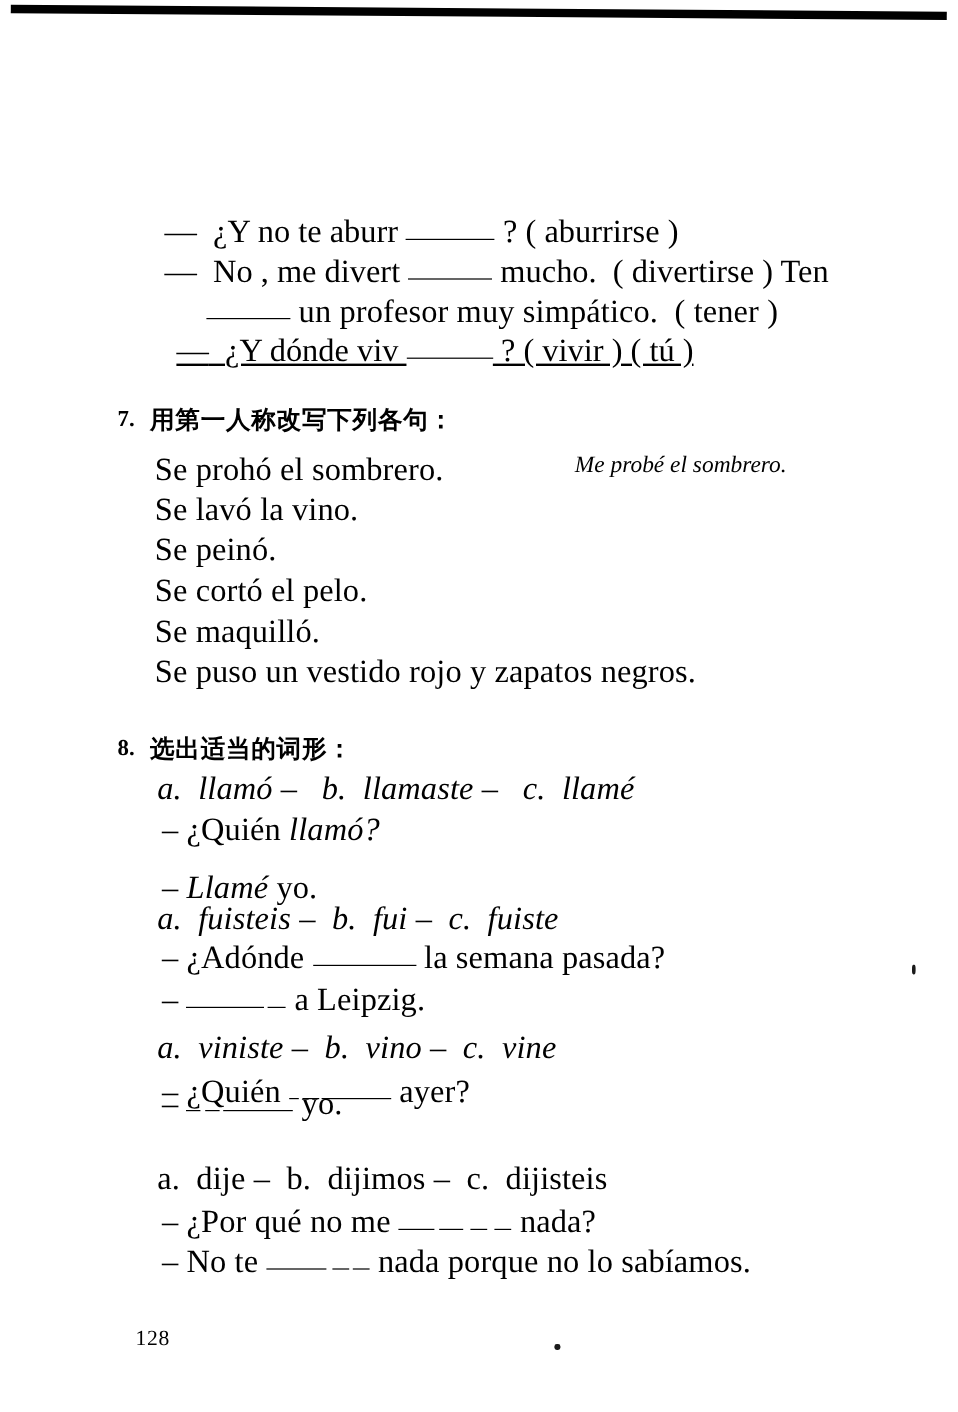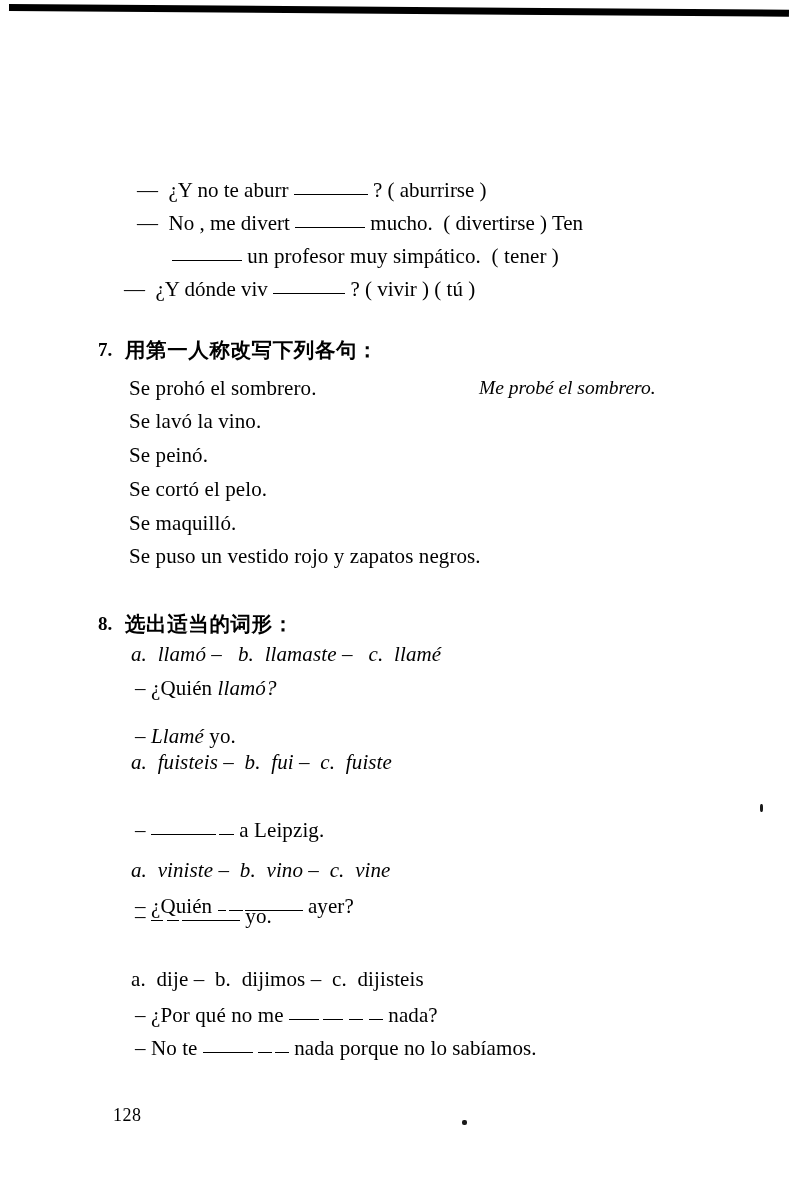--- a/index.html
+++ b/index.html
@@ -36,21 +36,21 @@
     border-radius: 40%;
   }
   .speck-right { left: 760px; top: 804px; width: 3px; height: 8px; }
   .speck-bottom { left: 462px; top: 1120px; width: 5px; height: 5px; }
 
   
   .line {
     position: absolute;
     white-space: pre;
     line-height: 1;
-    font-size: 21px;
+    font-size: 27px;
     letter-spacing: 0.1px;
   }
   .dash-lead { letter-spacing: 0px; }
 
   .blank {
     display: inline-block;
     border-bottom: 1.7px solid #000;
     vertical-align: 2px;
     height: 13px;
   }
@@ -102,21 +102,21 @@
   <div class="scan-edge-top"></div>
   <div class="speck speck-right"></div>
   <div class="speck speck-bottom"></div>
 
   <div class="line dash-lead" style="left:137px; top:180px;"><span>—</span>&nbsp; <span>¿Y no te aburr </span><span class="blank b1"></span><span> ? ( aburrirse )</span></div>
 
   <div class="line dash-lead" style="left:137px; top:213px;"><span>—</span>&nbsp; <span>No , me divert </span><span class="blank b2"></span><span> mucho.  ( divertirse ) Ten</span></div>
 
   <div class="line" style="left:172px; top:246px;"><span class="blank b2"></span><span> un profesor muy simpático.  ( tener )</span></div>
 
-  <div class="line dash-lead" style="left:124px; top:279px;"><span>—</span>&nbsp; <span>¿Y dónde viv </span><span class="blank b4"></span><span> ? ( vivir ) ( tú )</span></div>
+  <div class="line dash-lead" style="left:147px; top:279px;text-decoration:underline;"><span>—</span>&nbsp; <span>¿Y dónde viv </span><span class="blank b4"></span><span> ? ( vivir ) ( tú )</span></div>
 
   <div class="exnum" style="left:98px; top:339px;">7.</div>
   <div class="cjk-head" style="left:125px; top:336px;">用第一人称改写下列各句：</div>
 
   <div class="line" style="left:129px; top:378px;">Se prohó el sombrero.</div>
   <div class="answer" style="left:479px; top:378px;">Me probé el sombrero.</div>
 
   <div class="line" style="left:129px; top:411px;">Se lavó la vino.</div>
   <div class="line" style="left:129px; top:445px;">Se peinó.</div>
   <div class="line" style="left:129px; top:479px;">Se cortó el pelo.</div>
@@ -124,20 +124,21 @@
   <div class="line" style="left:129px; top:546px;">Se puso un vestido rojo y zapatos negros.</div>
 
   <div class="exnum" style="left:98px; top:613px;">8.</div>
   <div class="cjk-head" style="left:125px; top:610px;">选出适当的词形：</div>
 
   <div class="line ital" style="left:131px; top:644px;">a.  llamó –   b.  llamaste –   c.  llamé</div>
   <div class="line" style="left:135px; top:678px;"><span>–</span> <span>¿Quién </span><span class="ital">llamó?</span></div>
   <div class="line" style="left:135px; top:711px;margin-top:15px;"><span>–</span> <span class="ital">Llamé</span><span> yo.</span></div>
 
   <div class="line ital" style="left:131px; top:752px;">a.  fuisteis –  b.  fui –  c.  fuiste</div>
+  <div class="line" style="left:135px; top:785px;"><span>–</span> <span>¿Adónde </span><span class="blank b5"></span><span> la semana pasada?</span></div>
   <div class="line" style="left:135px; top:818px;"><span>–</span> <span class="blank-seg"><i style="width:65px"></i><i style="width:15px; margin-left:3px"></i></span><span> a Leipzig.</span></div>
 
   <div class="line ital" style="left:131px; top:860px;">a.  viniste –  b.  vino –  c.  vine</div>
   <div class="line" style="left:135px; top:894px;"><span>–</span> <span>¿Quién </span><span class="blank-seg"><i style="width:8px"></i><i style="width:14px; margin-left:3px"></i><i style="width:58px; margin-left:2px"></i></span><span> ayer?</span></div>
   <div class="line" style="left:135px; top:904px;"><span>–</span> <span class="blank-seg"><i style="width:12px"></i><i style="width:12px; margin-left:4px"></i><i style="width:58px; margin-left:3px"></i></span><span> yo.</span></div>
 
   <div class="line" style="left:131px; top:969px;">a.  dije –  b.  dijimos –  c.  dijisteis</div>
   <div class="line" style="left:135px; top:1003px;"><span>–</span> <span>¿Por qué no me </span><span class="blank-seg"><i style="width:30px"></i><i style="width:20px; margin-left:4px"></i><i style="width:14px; margin-left:6px"></i><i style="width:14px; margin-left:6px"></i></span><span> nada?</span></div>
   <div class="line" style="left:135px; top:1036px;"><span>–</span> <span>No te </span><span class="blank-seg"><i style="width:50px"></i><i style="width:14px; margin-left:5px"></i><i style="width:14px; margin-left:3px"></i></span><span> nada porque no lo sabíamos.</span></div>
 

